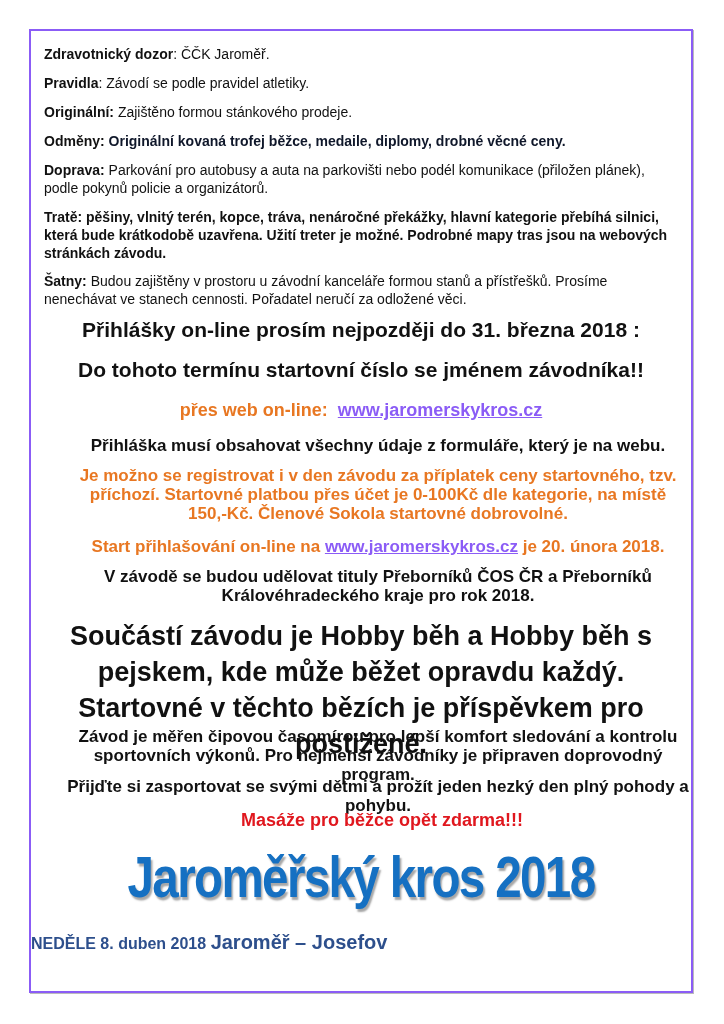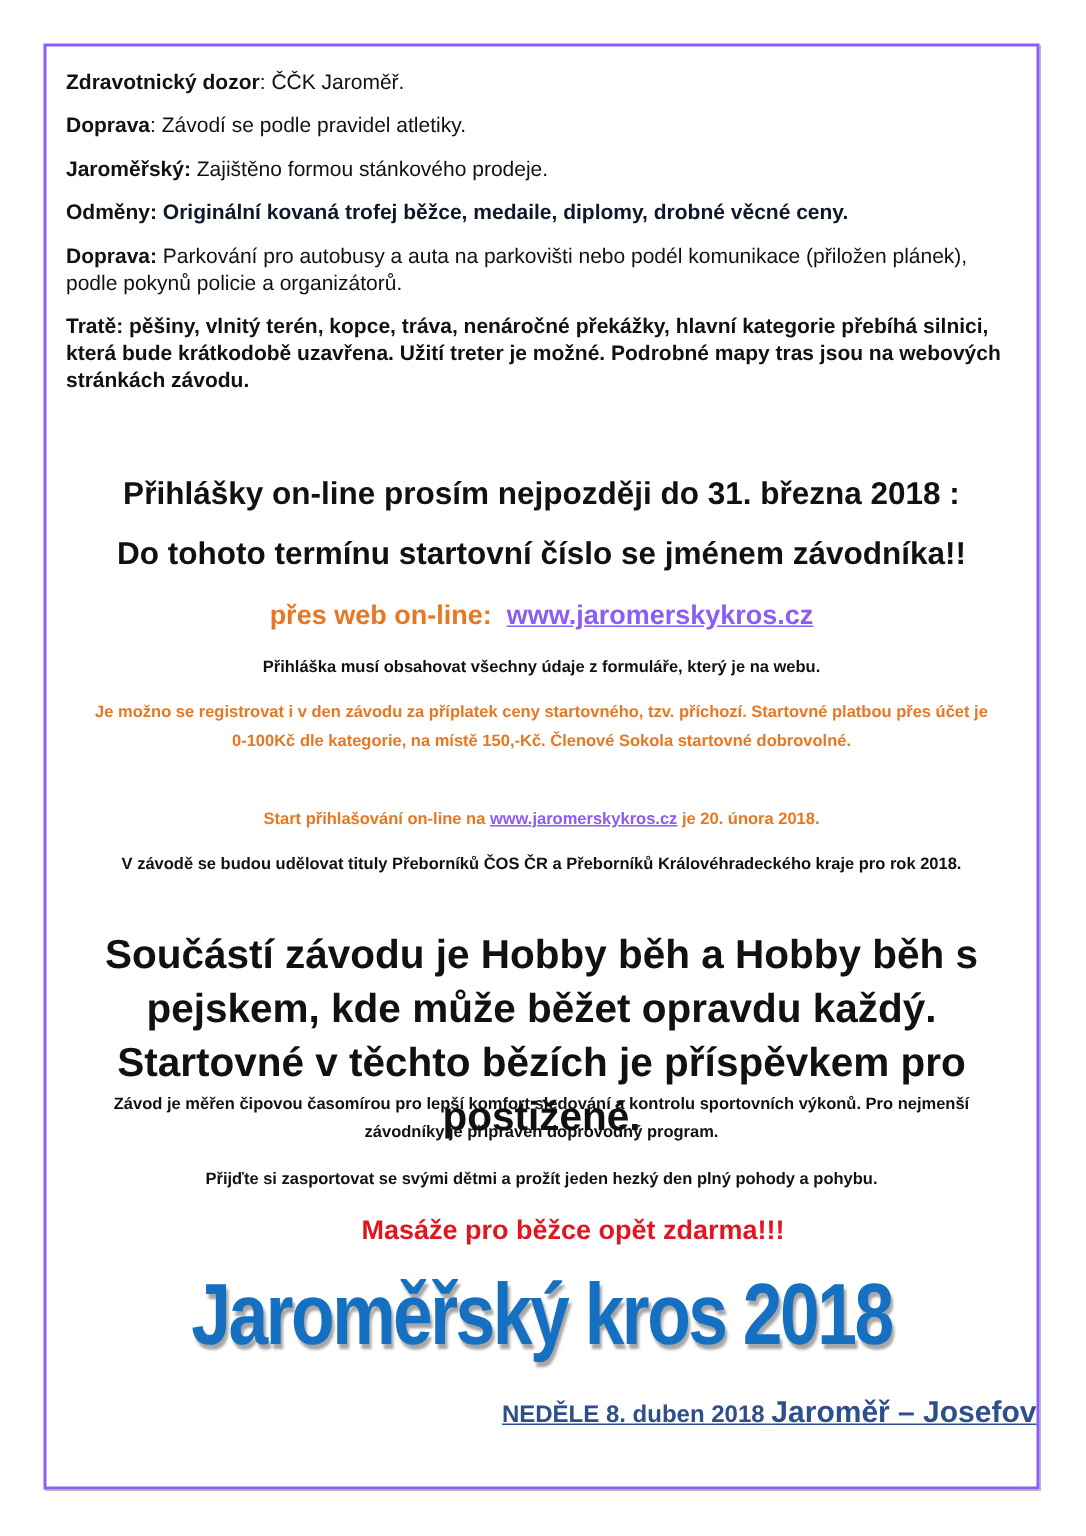--- a/index.html
+++ b/index.html
@@ -8,52 +8,55 @@
   .page { position: absolute; left: 29px; top: 29px; width: 660px; height: 960px;
           border: 2px solid #8b5cf6; box-shadow: 1px 1px 0 #bbb; background: #fff; }
   .p { position: absolute; left: 13px; width: 635px; font-size: 14px; line-height: 18px; }
   .b { font-weight: bold; }
   .red { color: #0f172a; font-weight: bold; }
   .c { text-align: center; left: 0; width: 660px; }
   .orange { color: #e87722; font-weight: bold; }
   .link { color: #8b5cf6; text-decoration: underline; font-weight: bold; }
   .h1 { font-size: 21px; font-weight: bold; line-height: 26px; }
   .h2 { font-size: 27px; font-weight: bold; line-height: 36px; }
-  .small-b { font-size: 11px; font-weight: bold; line-height: 19px; }
+  .small-b { font-size: 17px; font-weight: bold; line-height: 19px; padding-left: 17px; }
   .title { position: absolute; left: 0; width: 660px; top: 812px; text-align: center;
            font-family: "Liberation Sans", sans-serif; font-weight: bold; font-size: 58px;
            color: #1570c2; letter-spacing: -2px; transform: scaleX(0.82); transform-origin: center;
            text-shadow: 2px 3px 2px rgba(0,0,0,0.35); }
-  .sub { position: absolute; left: 0; width: 660px; top: 900px; text-align: right;
-         color: #2d4f8c; font-weight: bold; text-decoration: underline; }
+  .sub { position: absolute; left: 0; width: 660px; top: 900px; text-align: left;
+         color: #2d4f8c; font-weight: bold; }
   .sub .s1 { font-size: 16px; }
   .sub .s2 { font-size: 20px; }
 </style>
 </head>
 <body>
 
 <div class="page">
 
   <div class="p" style="top:14px">
     <span class="b">Zdravotnický dozor</span><span>: </span><span>ČČK Jaroměř.</span>
   </div>
   <div class="p" style="top:43px">
-    <span class="b">Doprava</span><span>: </span><span>Závodí se podle pravidel atletiky.</span>
+    <span class="b">Pravidla</span><span>: </span><span>Závodí se podle pravidel atletiky.</span>
   </div>
   <div class="p" style="top:72px">
-    <span class="b">Jaroměřský:</span><span> </span><span>Zajištěno formou stánkového prodeje.</span>
+    <span class="b">Originální:</span><span> </span><span>Zajištěno formou stánkového prodeje.</span>
   </div>
   <div class="p" style="top:101px">
     <span class="b">Odměny:</span><span> </span><span class="red">Originální kovaná  trofej běžce, medaile, diplomy, drobné věcné ceny.</span>
   </div>
   <div class="p b" style="top:177px">
     <span>Tratě:</span><span> </span><span>pěšiny, vlnitý terén, kopce, tráva, nenáročné překážky, hlavní kategorie přebíhá silnici, která bude krátkodobě uzavřena. Užití treter je možné.   Podrobné mapy tras jsou na webových stránkách závodu.</span>
   </div>
   <div class="p" style="top:130px">
     <span class="b">Doprava:</span><span> </span><span>Parkování pro autobusy a auta na parkovišti nebo podél komunikace (přiložen plánek), podle pokynů policie a organizátorů.</span>
+  </div>
+  <div class="p" style="top:241px">
+    <span class="b">Šatny:</span><span> </span><span>Budou zajištěny v prostoru u závodní kanceláře formou stanů a přístřešků. Prosíme nenechávat ve stanech cennosti. Pořadatel neručí za odložené věci.</span>
   </div>
 
   <div class="p c h1" style="top:286px">Přihlášky on-line prosím nejpozději do 31. března 2018 :</div>
   <div class="p c h1" style="top:326px">Do tohoto termínu startovní číslo se jménem závodníka!!</div>
   <div class="p c" style="top:368px; font-size:18px; line-height:22px; font-weight:bold;">
     <span class="orange">přes web on-line:</span>&nbsp;
     <a class="link">www.jaromerskykros.cz</a>
   </div>
   <div class="p c small-b" style="top:405px">Přihláška musí obsahovat všechny údaje z formuláře, který je na webu.</div>
   <div class="p c small-b orange" style="top:435px; left:30px; width:600px;">Je možno se registrovat i v den závodu za příplatek ceny startovného, tzv. příchozí. Startovné platbou přes účet je 0-100Kč dle kategorie, na místě 150,-Kč. Členové Sokola startovné dobrovolné.</div>

